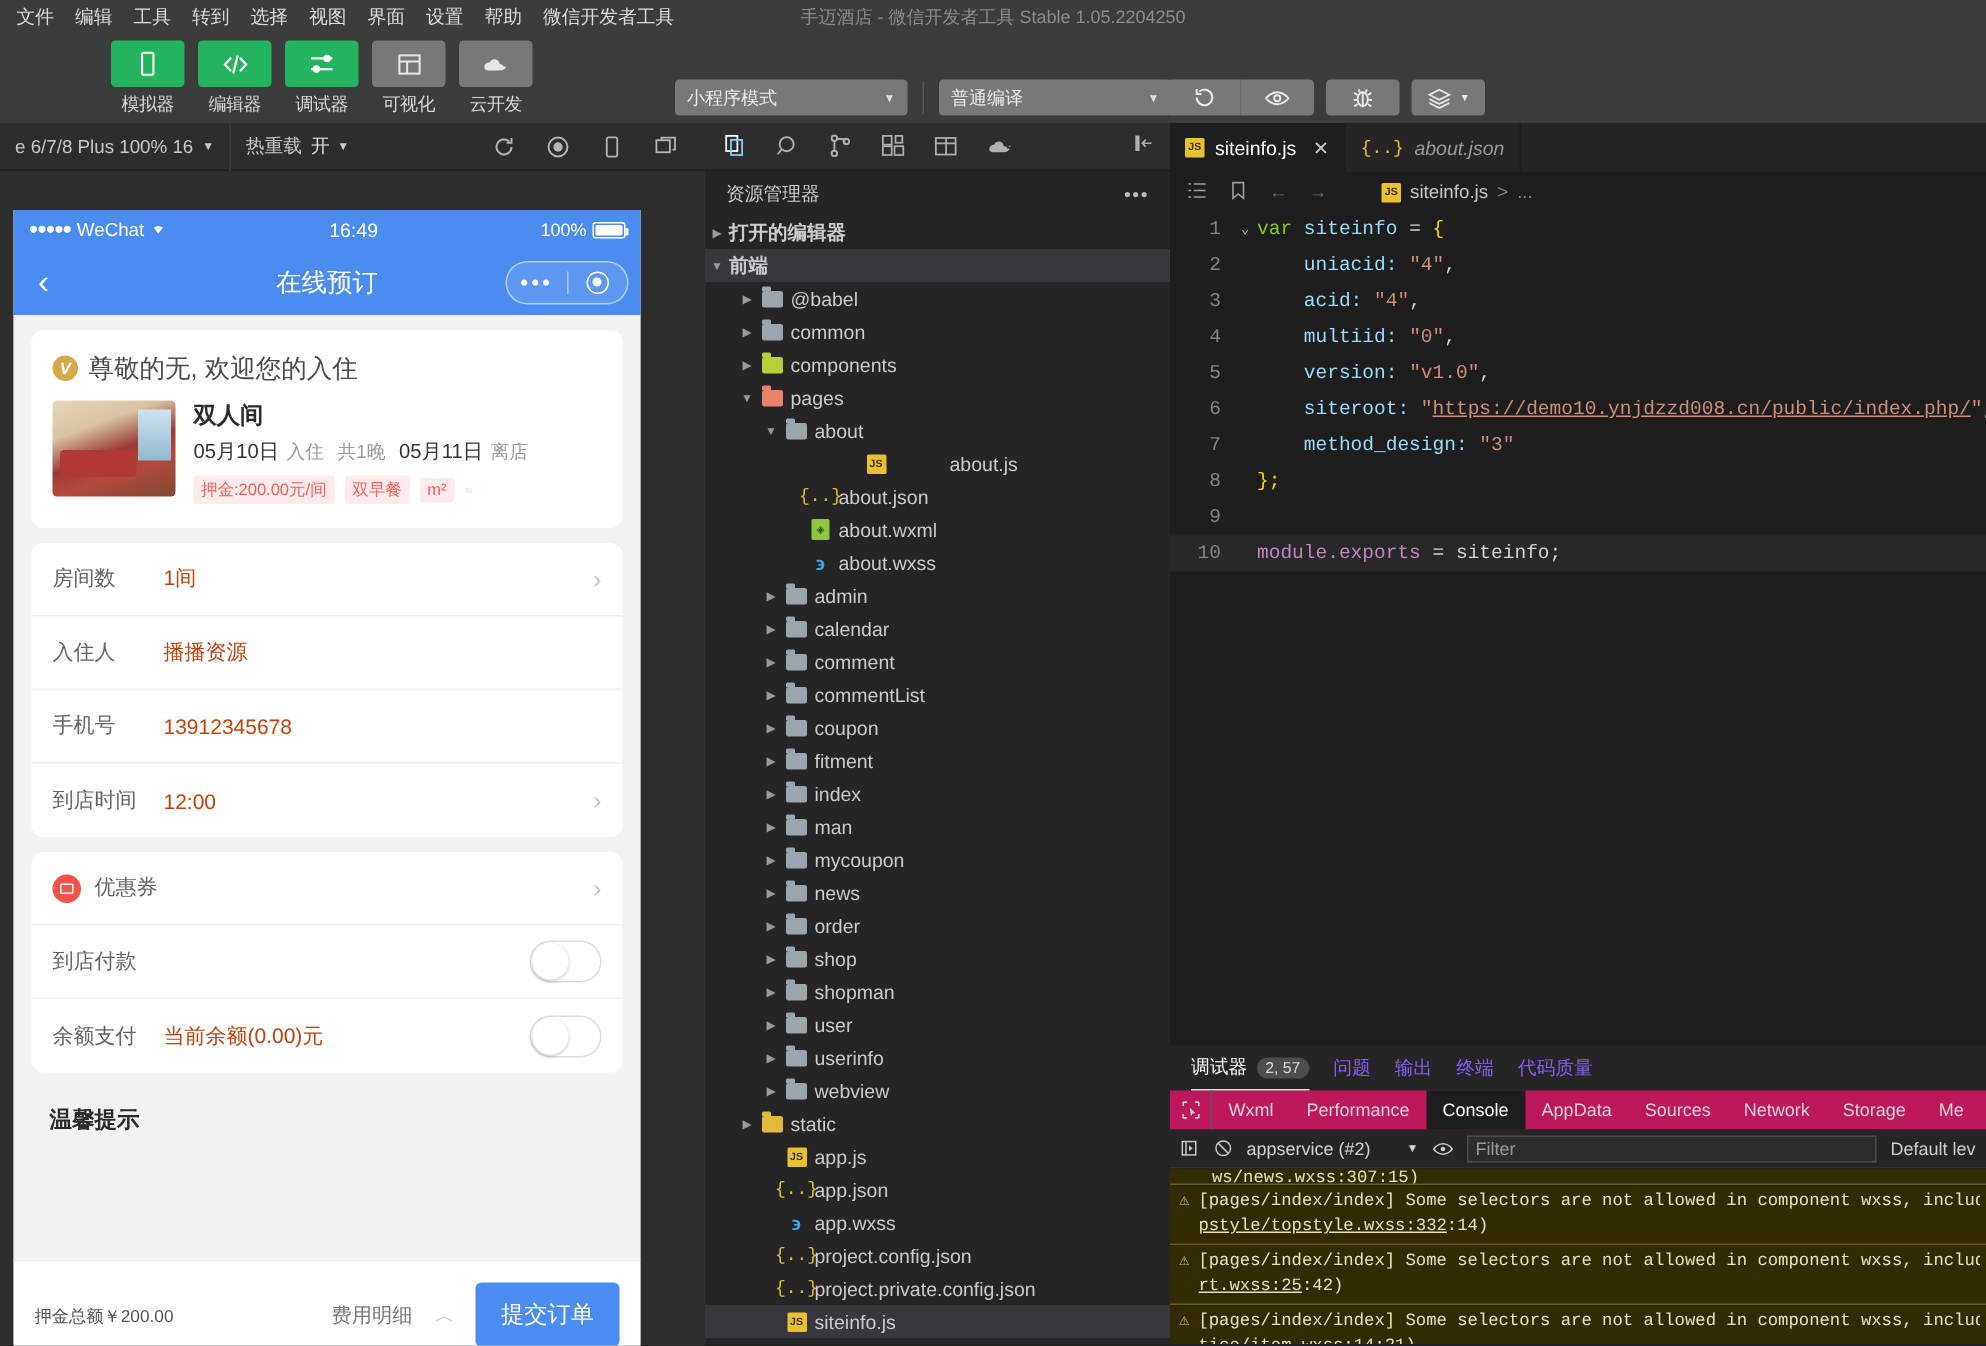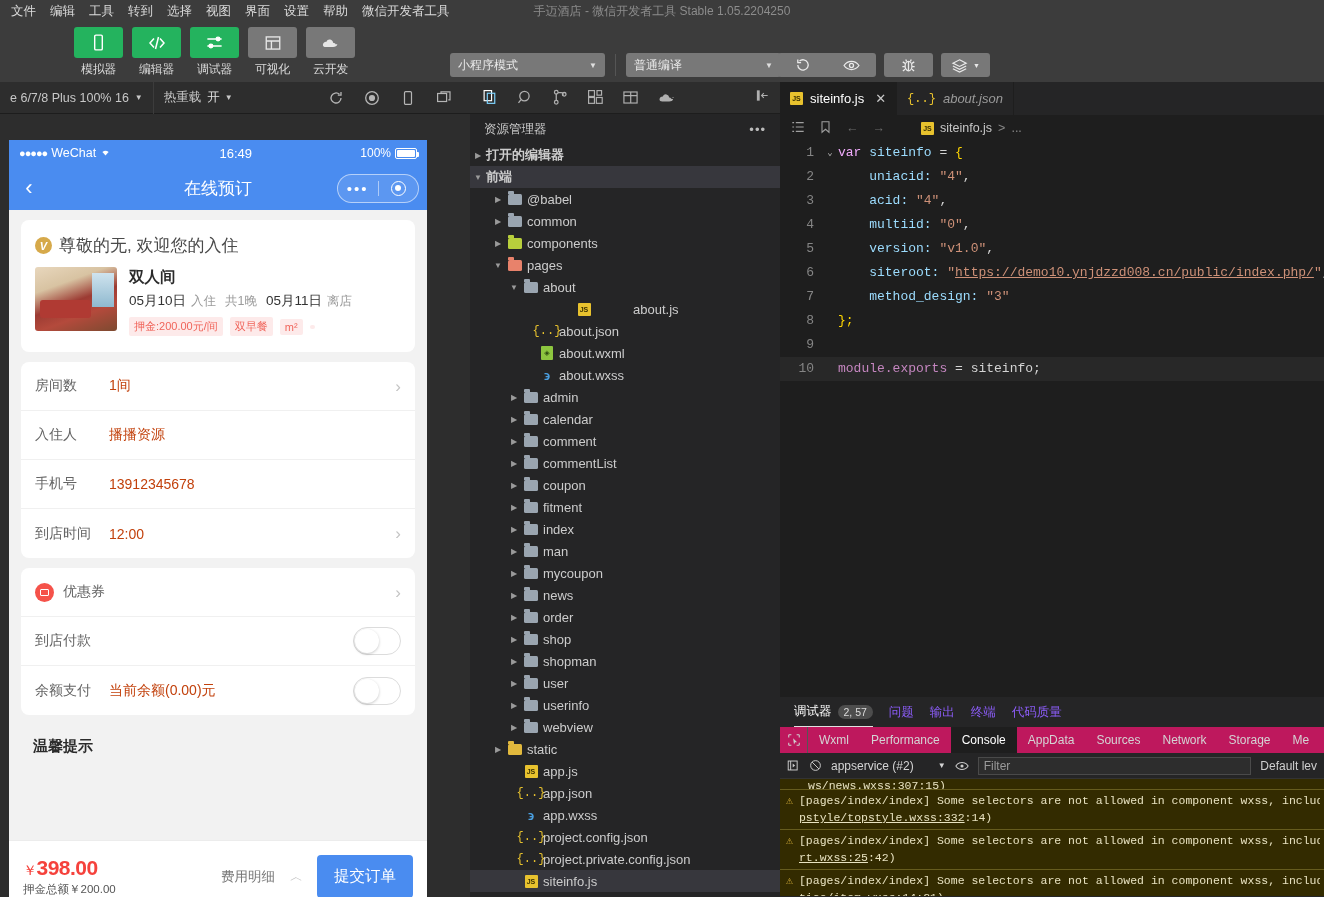--- a/index.html
+++ b/index.html
@@ -256,21 +256,21 @@
   .breadcrumb .bcarrow { color: #6c6c6c; }
   .bc-path { display: flex; align-items: center; gap: 6px; margin-left: 22px; color: #c8c8c8; }
 
   .code { font-family: "Liberation Mono", "DejaVu Sans Mono", monospace; font-size: 13px;
     line-height: 24px; position: relative; }
   .cline { display: flex; height: 24px; white-space: pre; }
   .cline.hl { background: #282828; }
   .lnum { width: 42px; text-align: right; padding-right: 8px; color: #858585; flex: none; }
   .fold { width: 16px; color: #c5c5c5; flex: none; text-align: center; font-size: 9px;}
   .ctext { flex: 1; color: #d4d4d4; }
-  .kw { color: #f0abfc; }
+  .kw { color: #84cc16; }
   .vname { color: #9cdcfe; }
   .prop { color: #9cdcfe; }
   .str { color: #ce9178; }
   .brc { color: #ffd700; }
   .punc { color: #d4d4d4; }
   .mod { color: #c586c0; }
   .link { color: #ce9178; text-decoration: underline; }
 
   
   .debugger {
@@ -626,23 +626,20 @@
                 <span class="toggle"></span>
               </div>
             </div>
         </div>
 
         <div class="tipstitle">温馨提示</div>
       </div>
 
       <div class="bottombar">
         <div class="price">
-          <div class="big">
-            <span class="yen">￥</span><span>398.00</span>
-          </div>
           <div class="sub">押金总额￥200.00</div>
         </div>
         <div class="detail">
           <span>费用明细</span>
           <span class="car">︿</span>
         </div>
         <button class="submit">提交订单</button>
       </div>
 
     </div>

